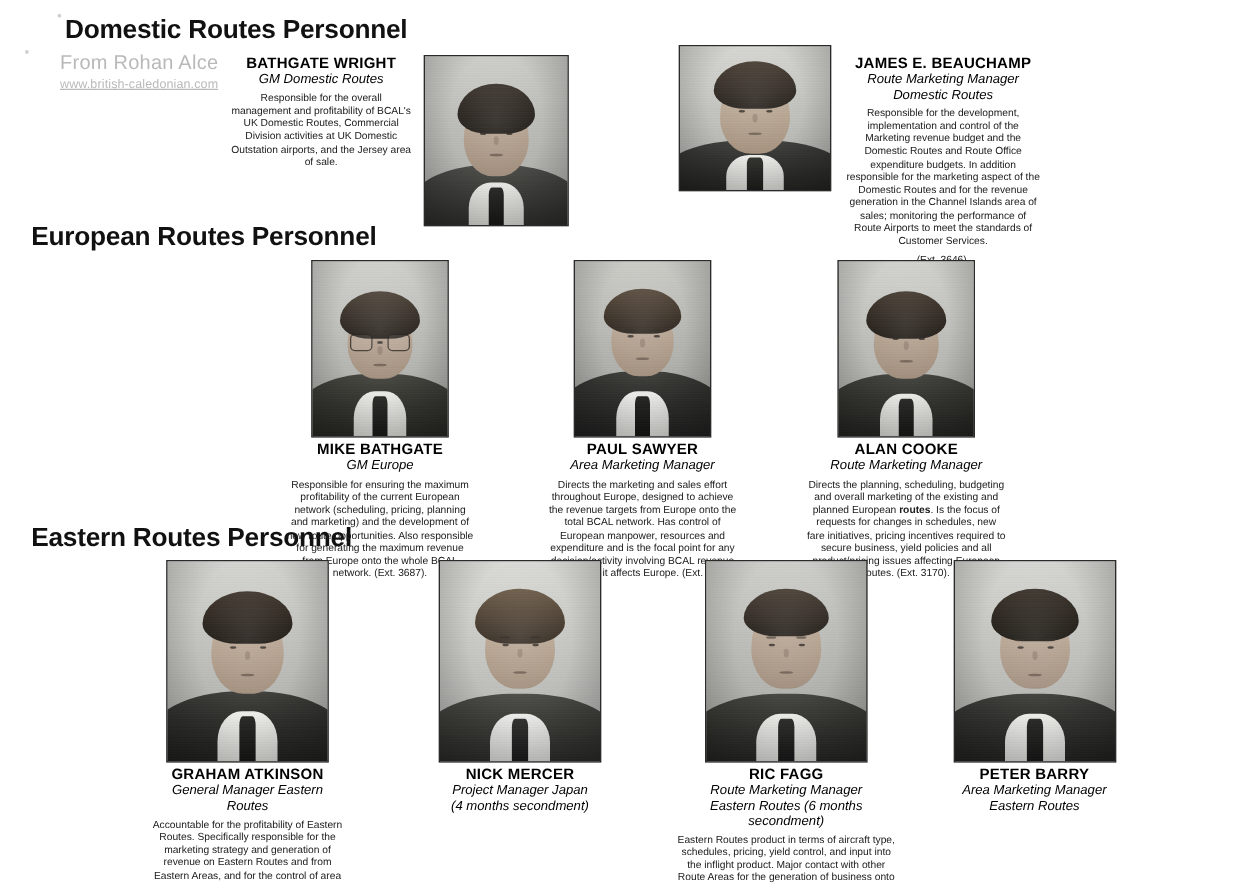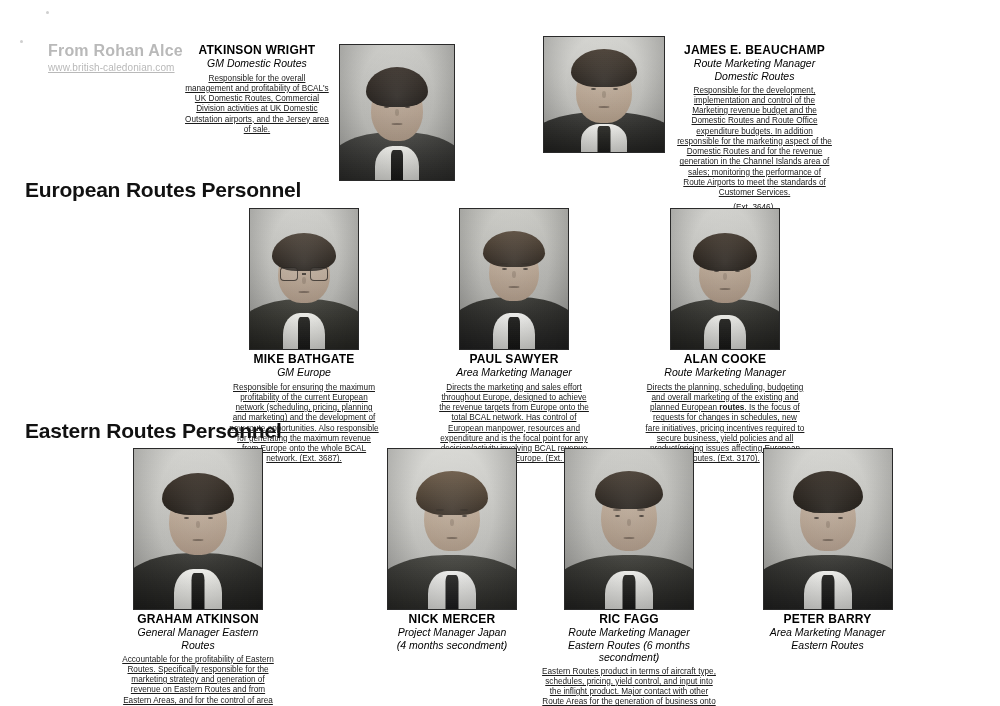--- a/index.html
+++ b/index.html
@@ -21,21 +21,21 @@
     height: 706px;
   }
 
   
   .credit {
     position: absolute;
     left: 48px;
     top: 42px;
     color: #b9b9b9;
     font-size: 16px;
-    font-weight: bold;
+    font-weight: normal;
     letter-spacing: 0.2px;
   }
   .credit-url {
     position: absolute;
     left: 48px;
     top: 62px;
     color: #b9b9b9;
     font-size: 10px;
     letter-spacing: 0.1px;
     text-decoration: underline;
@@ -92,21 +92,20 @@
   }
   .person-desc {
     text-align: center;
     font-size: 8.2px;
     line-height: 1.25;
     margin-top: 4px;
     color: #1a1a1a;
   }
   .person-desc p {
     margin: 0 0 5px 0;
-    text-decoration: underline;
   }
   .person-desc p:last-child { margin-bottom: 0; }
   .person-desc b { font-weight: bold; }
 
   
   .row-flex { display: flex; align-items: flex-start; }
   .head {
     position: absolute;
     left: 50%;
     transform: translateX(-50%);
@@ -206,27 +205,28 @@
 </head>
 <body>
 
 <div class="page">
 
   <div class="speck" style="left:46px; top:11px;"></div>
   <div class="speck" style="left:20px; top:40px;"></div>
   <div class="credit">From Rohan Alce</div>
   <div class="credit-url">www.british-caledonian.com</div>
 
+  <div class="section-title" id="sec-domestic">Domestic Routes Personnel</div>
   <div class="section-title" id="sec-eastern">Eastern Routes Personnel</div>
   <div class="section-title" id="sec-european">European Routes Personnel</div>
 
   <div class="person" style="left:185px; top:44px; width:270px;">
     <div class="row-flex">
       <div style="width:145px;">
-        <div class="person-name" style="margin-top:0;">ATKINSON WRIGHT</div>
+        <div class="person-name" style="margin-top:0;">BATHGATE WRIGHT</div>
         <div class="person-role">GM Domestic Routes</div>
         <div class="person-desc">
           <p>Responsible for the overall management and profitability of BCAL's UK Domestic Routes, Commercial Division activities at UK Domestic Outstation airports, and the Jersey area of sale.</p>
         </div>
       </div>
       <div class="photo" style="width:115px; height:135px; margin-left:10px;">
         <div class="bg" style="background:linear-gradient(175deg,#cfcfcb 0%,#bcbcb8 40%,#a8a8a4 100%);"></div>
         <div class="shoulders" style="width:140px; height:48px; background:linear-gradient(180deg,#4a4a47,#2c2c2a);"></div>
         <div class="shirt" style="width:44px; height:34px; background:linear-gradient(180deg,#e7e7e3,#cfcfcb);"></div>
         <div class="tie" style="width:12px; height:30px; background:linear-gradient(180deg,#2a2a28,#151514);"></div>
@@ -365,21 +365,21 @@
       <div class="vign"></div>
     </div>
     <div class="person-name">GRAHAM ATKINSON</div>
     <div class="person-role">General Manager Eastern</div>
     <div class="person-role">Routes</div>
     <div class="person-desc">
       <p>Accountable for the profitability of Eastern Routes. Specifically responsible for the marketing strategy and generation of revenue on Eastern Routes and from Eastern Areas, and for the control of area costs. (Ext. 3649).</p>
     </div>
   </div>
 
-  <div class="person" style="left:330px; top:448px; width:172px;margin-left:36px;">
+  <div class="person" style="left:330px; top:448px; width:172px;">
     <div class="photo" style="width:128px; height:160px; margin:0 auto;">
       <div class="bg" style="background:linear-gradient(175deg,#dcdcd8 0%,#c6c6c2 45%,#adadaa 100%);"></div>
       <div class="shoulders" style="width:160px; height:54px; background:linear-gradient(180deg,#4a4a45,#2a2a27);"></div>
       <div class="shirt" style="width:48px; height:38px; background:linear-gradient(180deg,#ececea,#d2d2cf);"></div>
       <div class="tie" style="width:13px; height:34px; background:linear-gradient(180deg,#323230,#18181a);"></div>
       <div class="head" style="top:32px; width:56px; height:70px; background:linear-gradient(180deg,#cdbaa7,#a59280);"></div>
       <div class="hair" style="top:22px; width:72px; height:44px; background:linear-gradient(180deg,#6d5c49,#352c23);"></div>
       <div class="brow" style="left:48px; top:60px;"></div>
       <div class="brow" style="left:72px; top:60px;"></div>
       <div class="eye" style="left:50px; top:66px;"></div>

